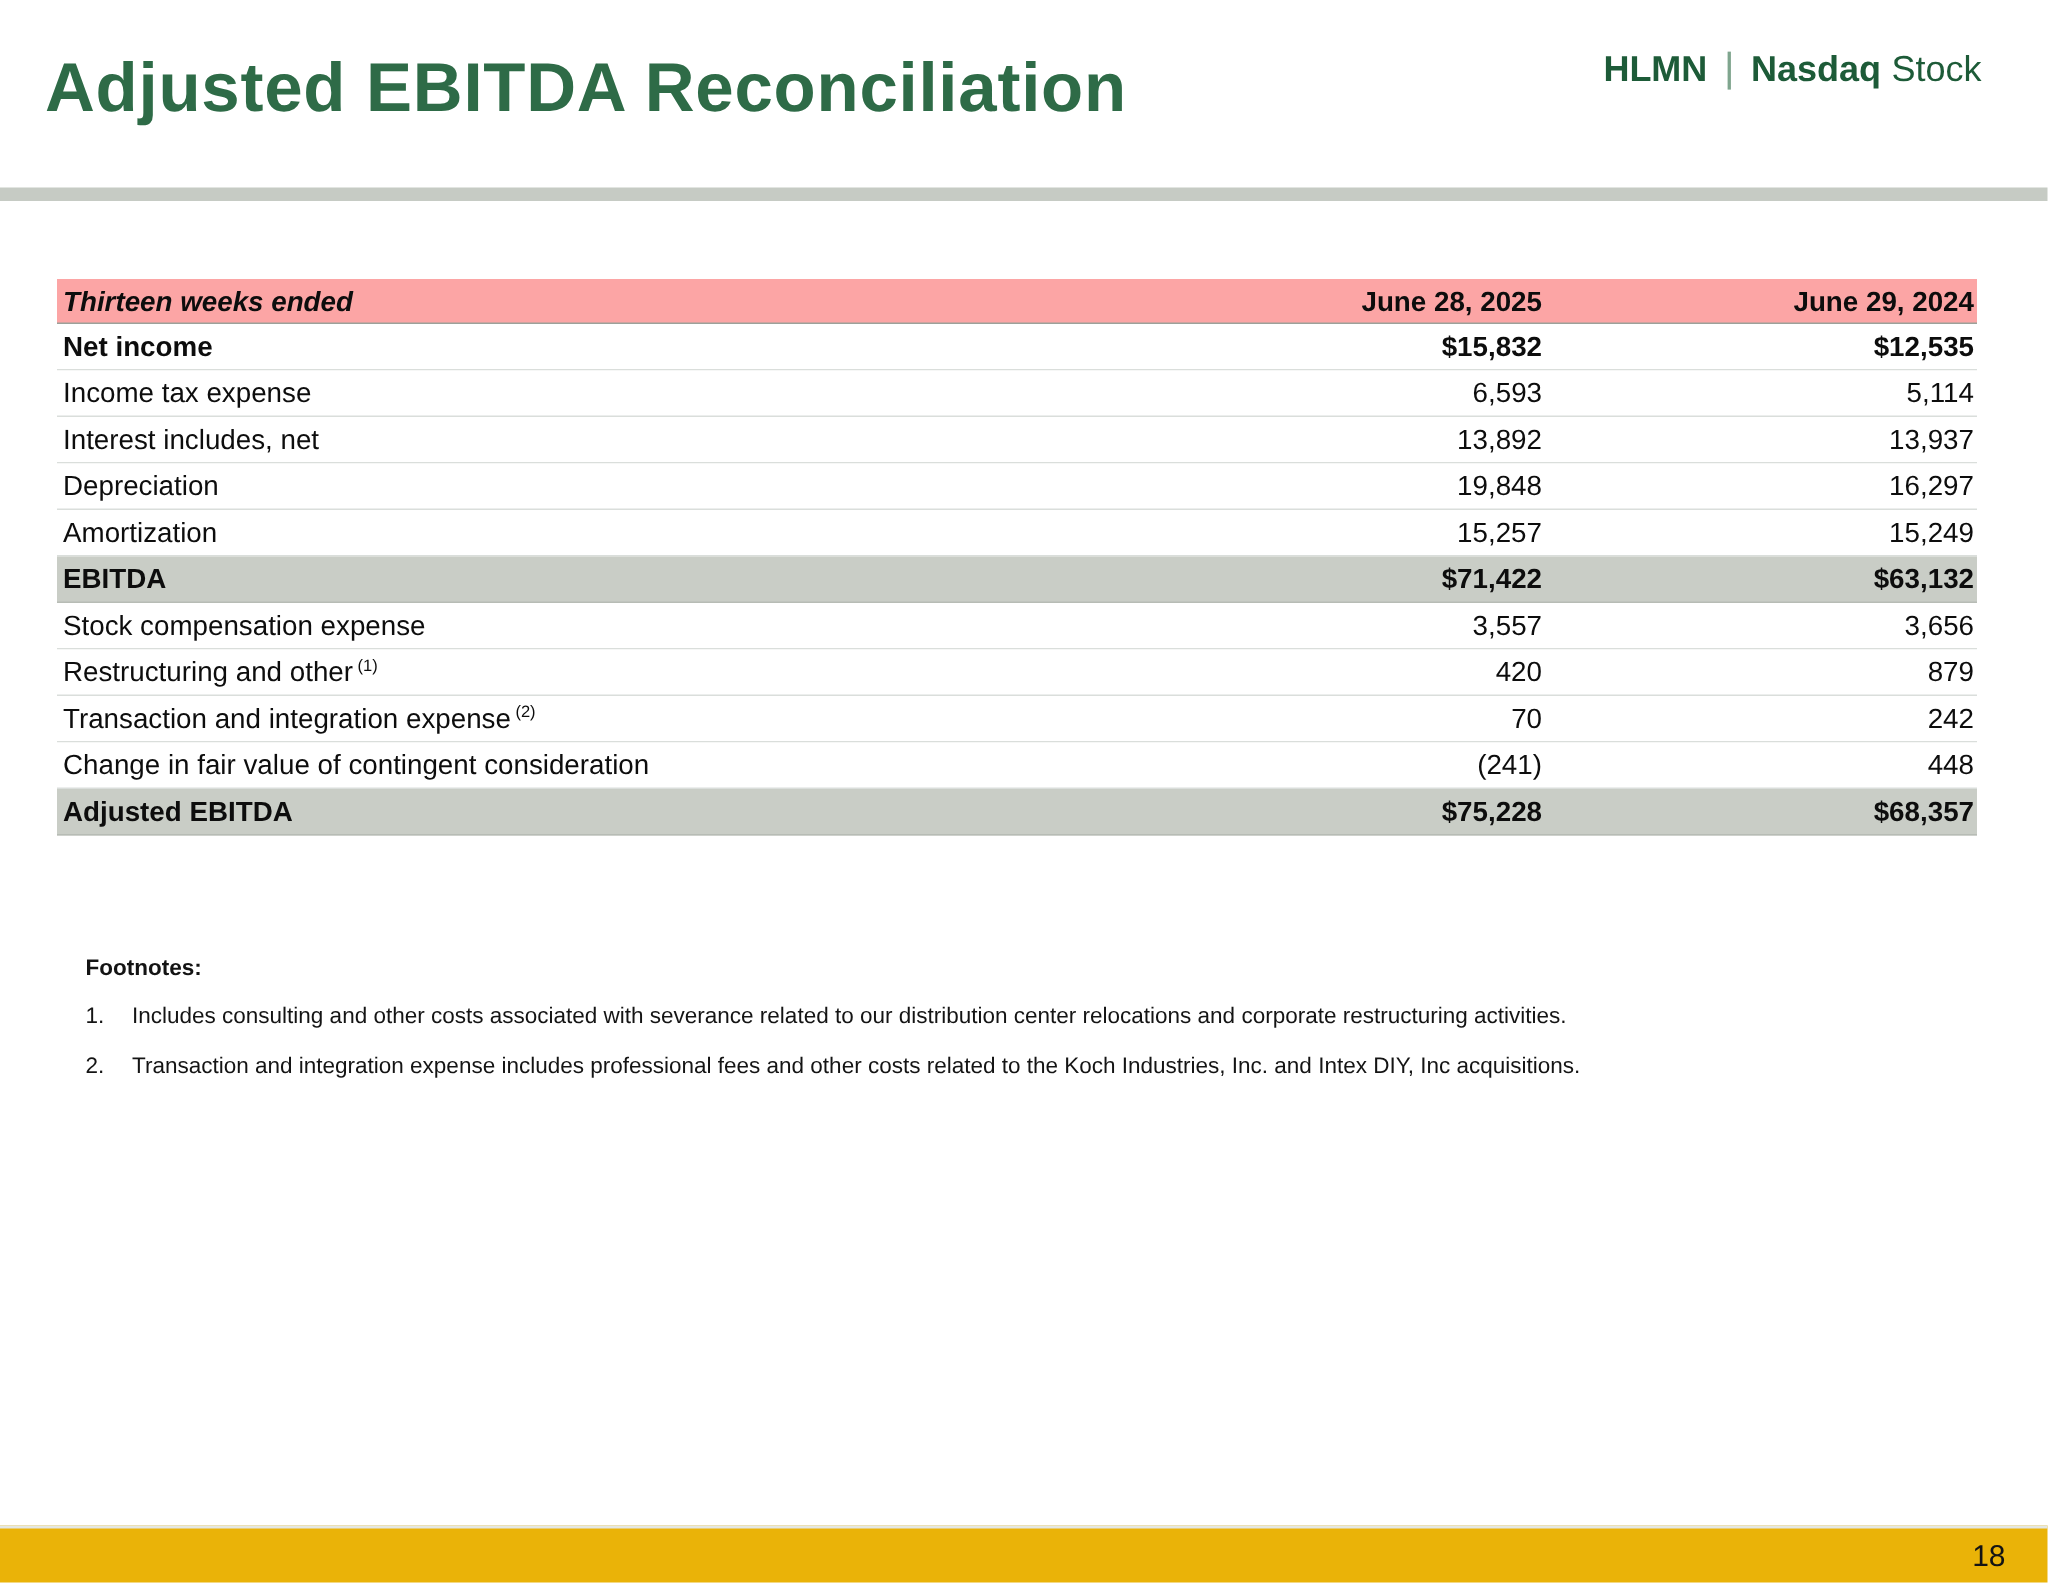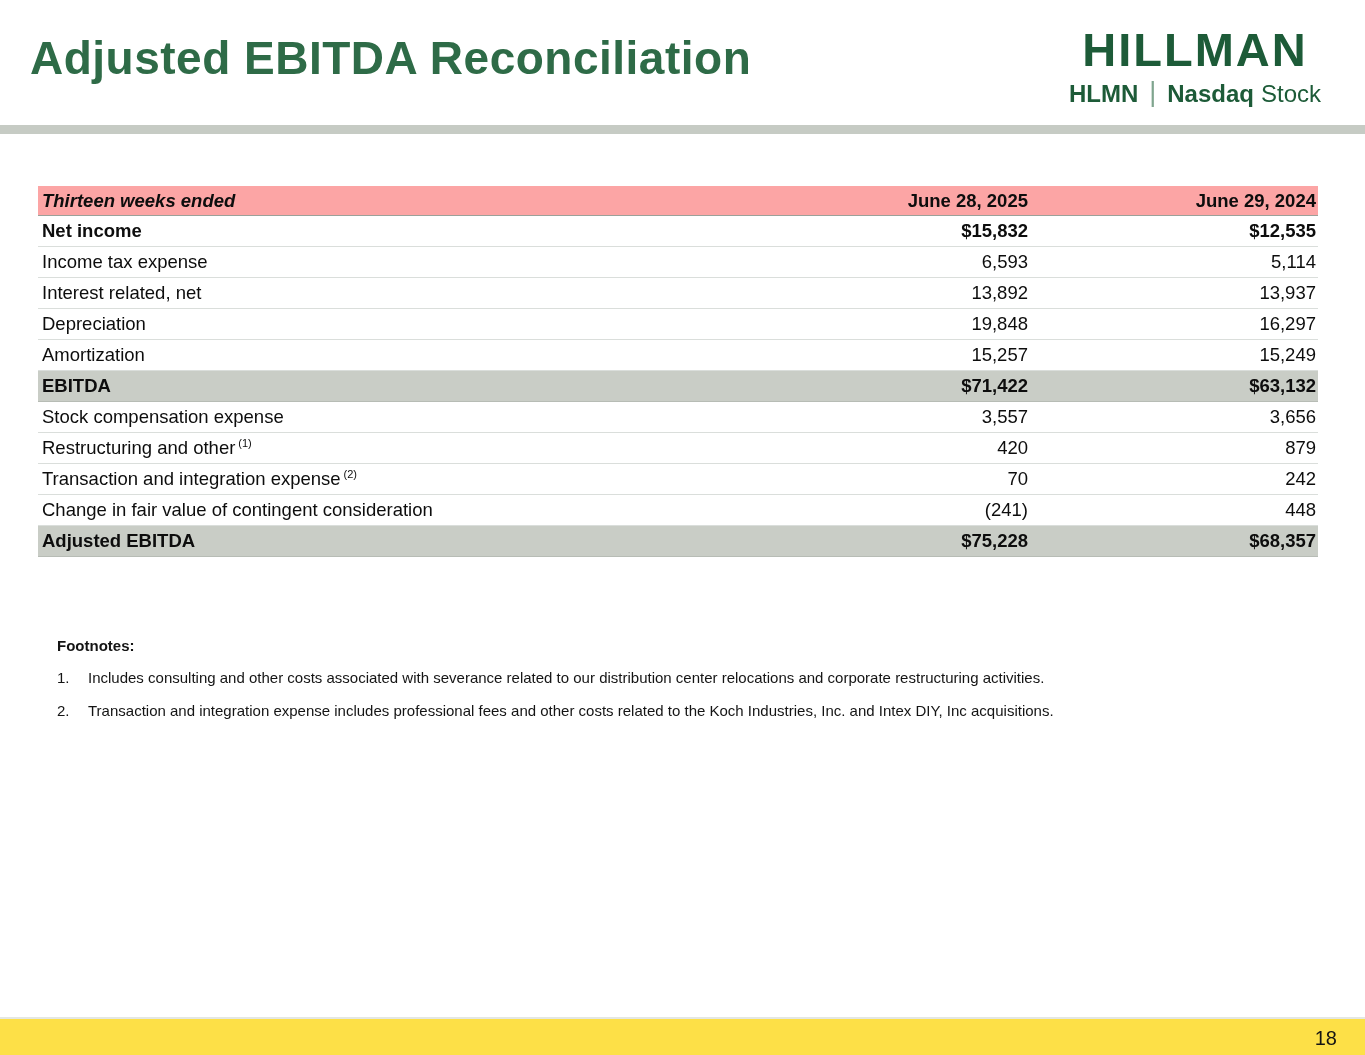--- a/index.html
+++ b/index.html
@@ -71,36 +71,35 @@
     font-size:15px; color:#141414;
   }
   .fn-head { font-weight:700; margin-bottom:13px; font-size:15px; }
   .fn-item { display:flex; margin-bottom:11px; line-height:22px; }
   .fn-num  { width:31px; flex:none; }
   .fn-text { flex:1; max-width:1168px; }
 
   
   .footer-bar {
     position:absolute; left:0; bottom:0; width:100%; height:38px;
-    background:#fde047; border-top:2px solid #e4e7e3;
+    background:#eab308; border-top:2px solid #e4e7e3;
   }
   .page-num {
     position:absolute; right:28px; top:8px;
     font-size:20px; color:#141414;
   }
 </style>
 </head>
 <body>
 
 <div class="slide">
 
   <h1 class="title">Adjusted EBITDA Reconciliation</h1>
 
   <div class="logo">
-    <div class="logo-word">HILLMAN</div>
     <div class="logo-sub">
       <span class="logo-ticker">HLMN</span>
       <span class="logo-pipe">|</span>
       <span class="logo-nasdaq">Nasdaq</span>
       <span class="logo-listed">Stock</span>
     </div>
   </div>
 
   <div class="header-rule"></div>
 
@@ -115,21 +114,21 @@
       <div class="c-label">Net income</div>
       <div class="c-v1">$15,832</div>
       <div class="c-v2">$12,535</div>
     </div>
     <div class="trow">
       <div class="c-label">Income tax expense</div>
       <div class="c-v1">6,593</div>
       <div class="c-v2">5,114</div>
     </div>
     <div class="trow">
-      <div class="c-label">Interest related, net</div>
+      <div class="c-label">Interest includes, net</div>
       <div class="c-v1">13,892</div>
       <div class="c-v2">13,937</div>
     </div>
     <div class="trow">
       <div class="c-label">Depreciation</div>
       <div class="c-v1">19,848</div>
       <div class="c-v2">16,297</div>
     </div>
     <div class="trow">
       <div class="c-label">Amortization</div>

